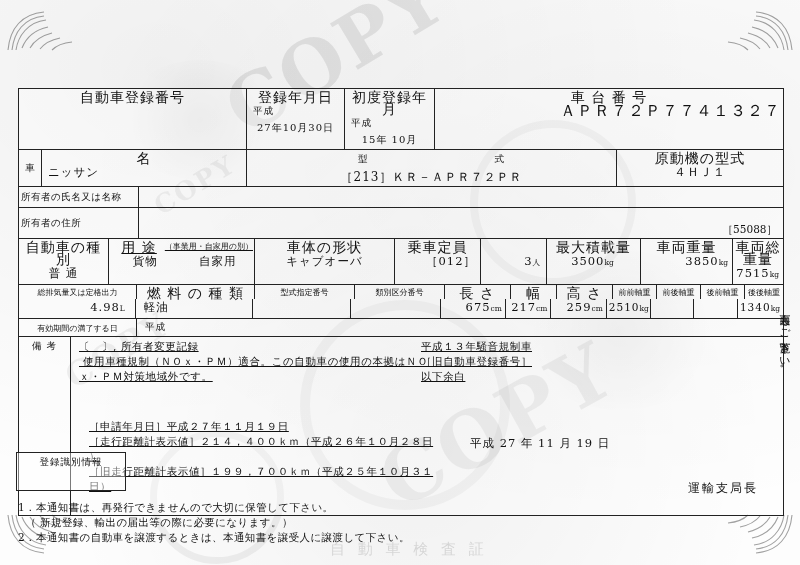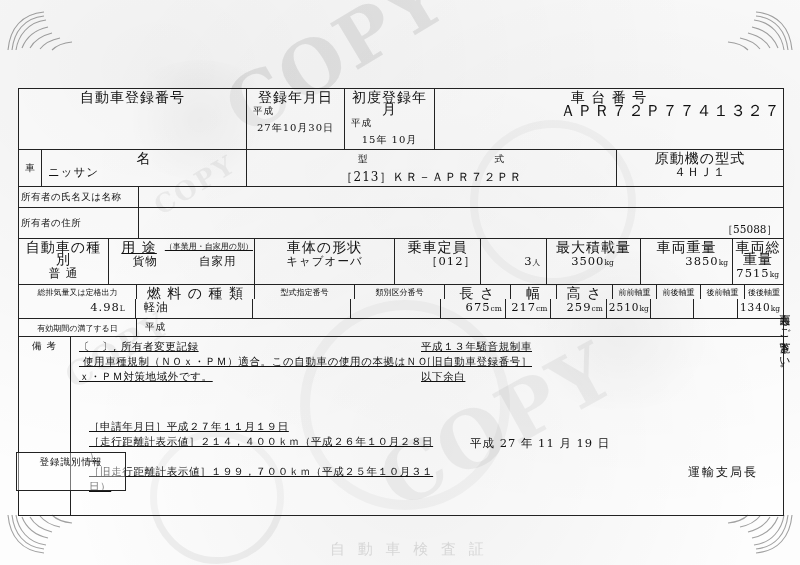--- a/index.html
+++ b/index.html
@@ -111,21 +111,21 @@
     border:1px solid #222;font-size:9.5px;letter-spacing:1px;
     display:flex;align-items:flex-start;justify-content:center;padding-top:3px;
     font-family:"DejaVu Serif","Liberation Serif",serif;
     background:rgba(255,255,255,0.4);
   }
   .dateline{
     position:absolute;left:470px;top:436px;font-size:11.5px;letter-spacing:1px;
     font-family:"DejaVu Serif","Liberation Serif",serif;
   }
   .issuer{
-    position:absolute;left:688px;top:464px;font-size:12px;letter-spacing:2px;
+    position:absolute;left:688px;top:480px;font-size:12px;letter-spacing:2px;
     font-family:"DejaVu Serif","Liberation Serif",serif;
   }
   .vert{
     position:absolute;right:8px;top:305px;width:14px;
     font-size:11px;line-height:15px;letter-spacing:1px;
     font-family:"DejaVu Serif","Liberation Serif",serif;
     writing-mode:vertical-rl;text-orientation:upright;
   }
 
   
@@ -439,15 +439,18 @@
     </div>
   </div>
 
   <div class="regbox">
     <span>登録識別情報</span>
   </div>
   <div class="dateline">平成 27 年 11 月 19 日</div>
   <div class="issuer">運輸支局長</div>
   <div class="vert">裏面もご覧下さい。</div>
 
+  <div class="notes">1．本通知書は、再発行できませんので大切に保管して下さい。
+  （ 新規登録、輸出の届出等の際に必要になります。）
+2．本通知書の自動車を譲渡するときは、本通知書を譲受人に譲渡して下さい。</div>
   <div class="ghost">自 動 車 検 査 証</div>
 
 </div>
 
 </body></html>

